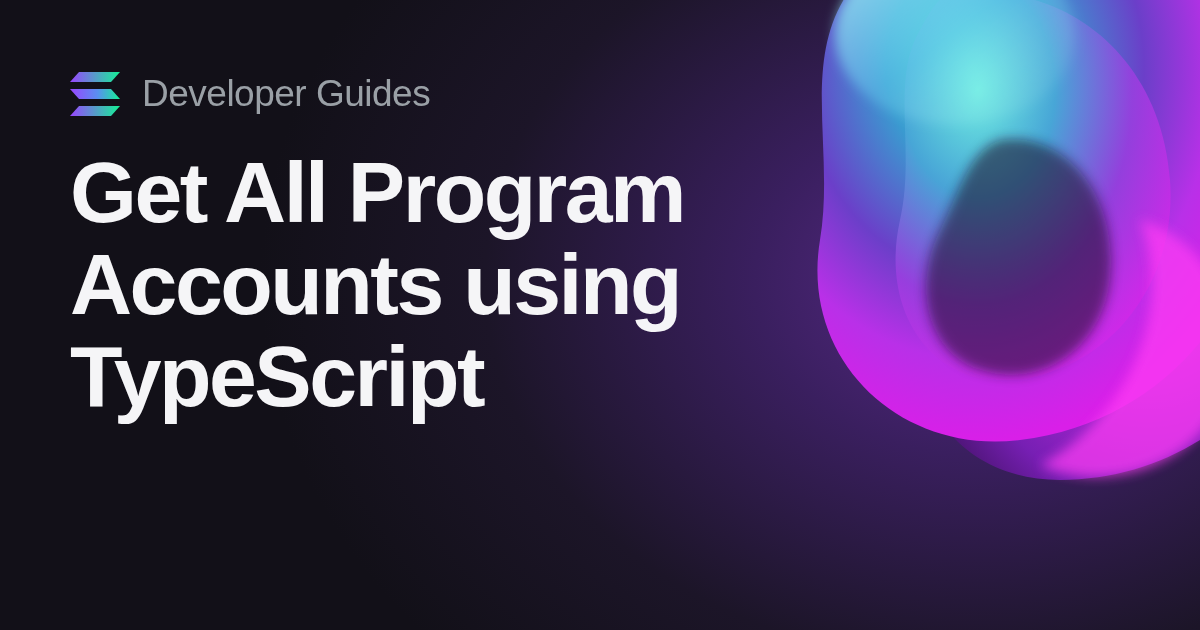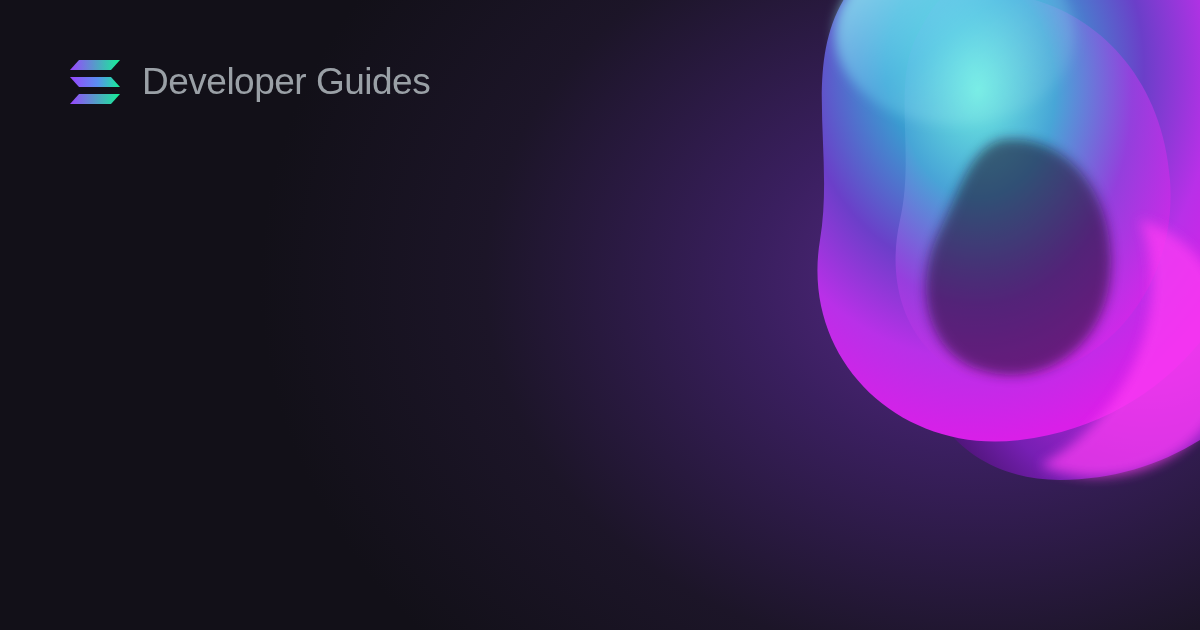--- a/index.html
+++ b/index.html
@@ -17,21 +17,21 @@
     top: -120px;
     right: -180px;
     width: 760px;
     height: 760px;
     pointer-events: none;
   }
   .shape-container svg { width: 100%; height: 100%; }
 
   .content {
     position: absolute;
-    top: 60px;
+    top: 72px;
     left: 70px;
     right: 70px;
   }
 
   .header-row {
     display: flex;
     align-items: center;
     gap: 22px;
     margin-bottom: 30px;
   }
@@ -149,13 +149,14 @@
             <stop offset="100%" stop-color="#14F195"></stop>
           </linearGradient>
         </defs>
         <path d="M 9 0 L 50 0 L 41 10 L 0 10 Z" fill="url(#sg1)"></path>
         <path d="M 0 17 L 41 17 L 50 27 L 9 27 Z" fill="url(#sg2)"></path>
         <path d="M 9 34 L 50 34 L 41 44 L 0 44 Z" fill="url(#sg3)"></path>
       </svg>
     </div>
     <div class="category">Developer Guides</div>
   </div>
+  <h1 class="title">Get All Program Accounts using TypeScript</h1>
 </div>
 
 </body></html>

